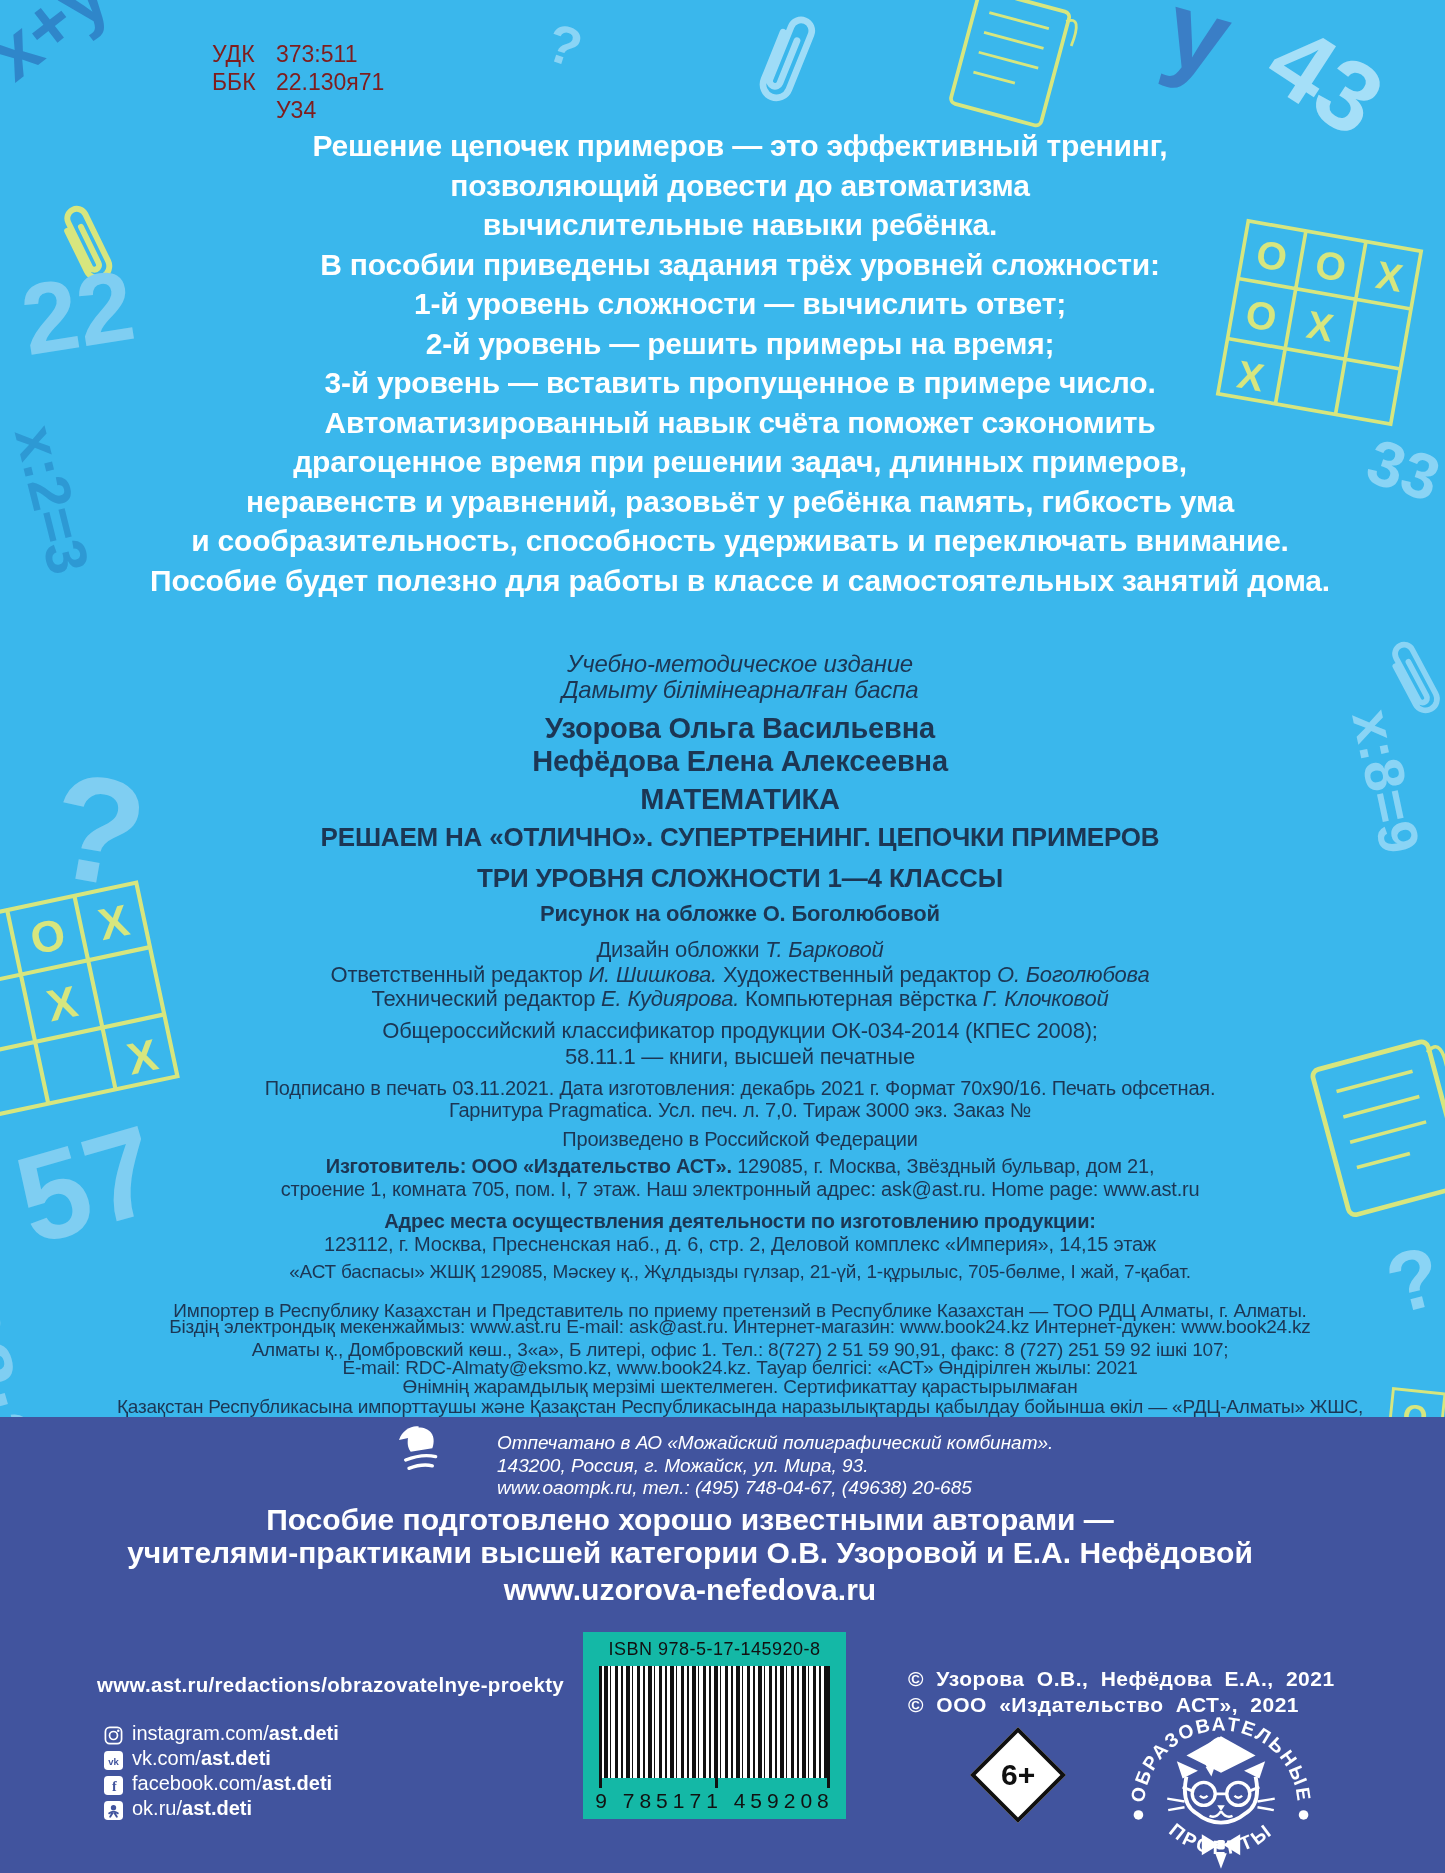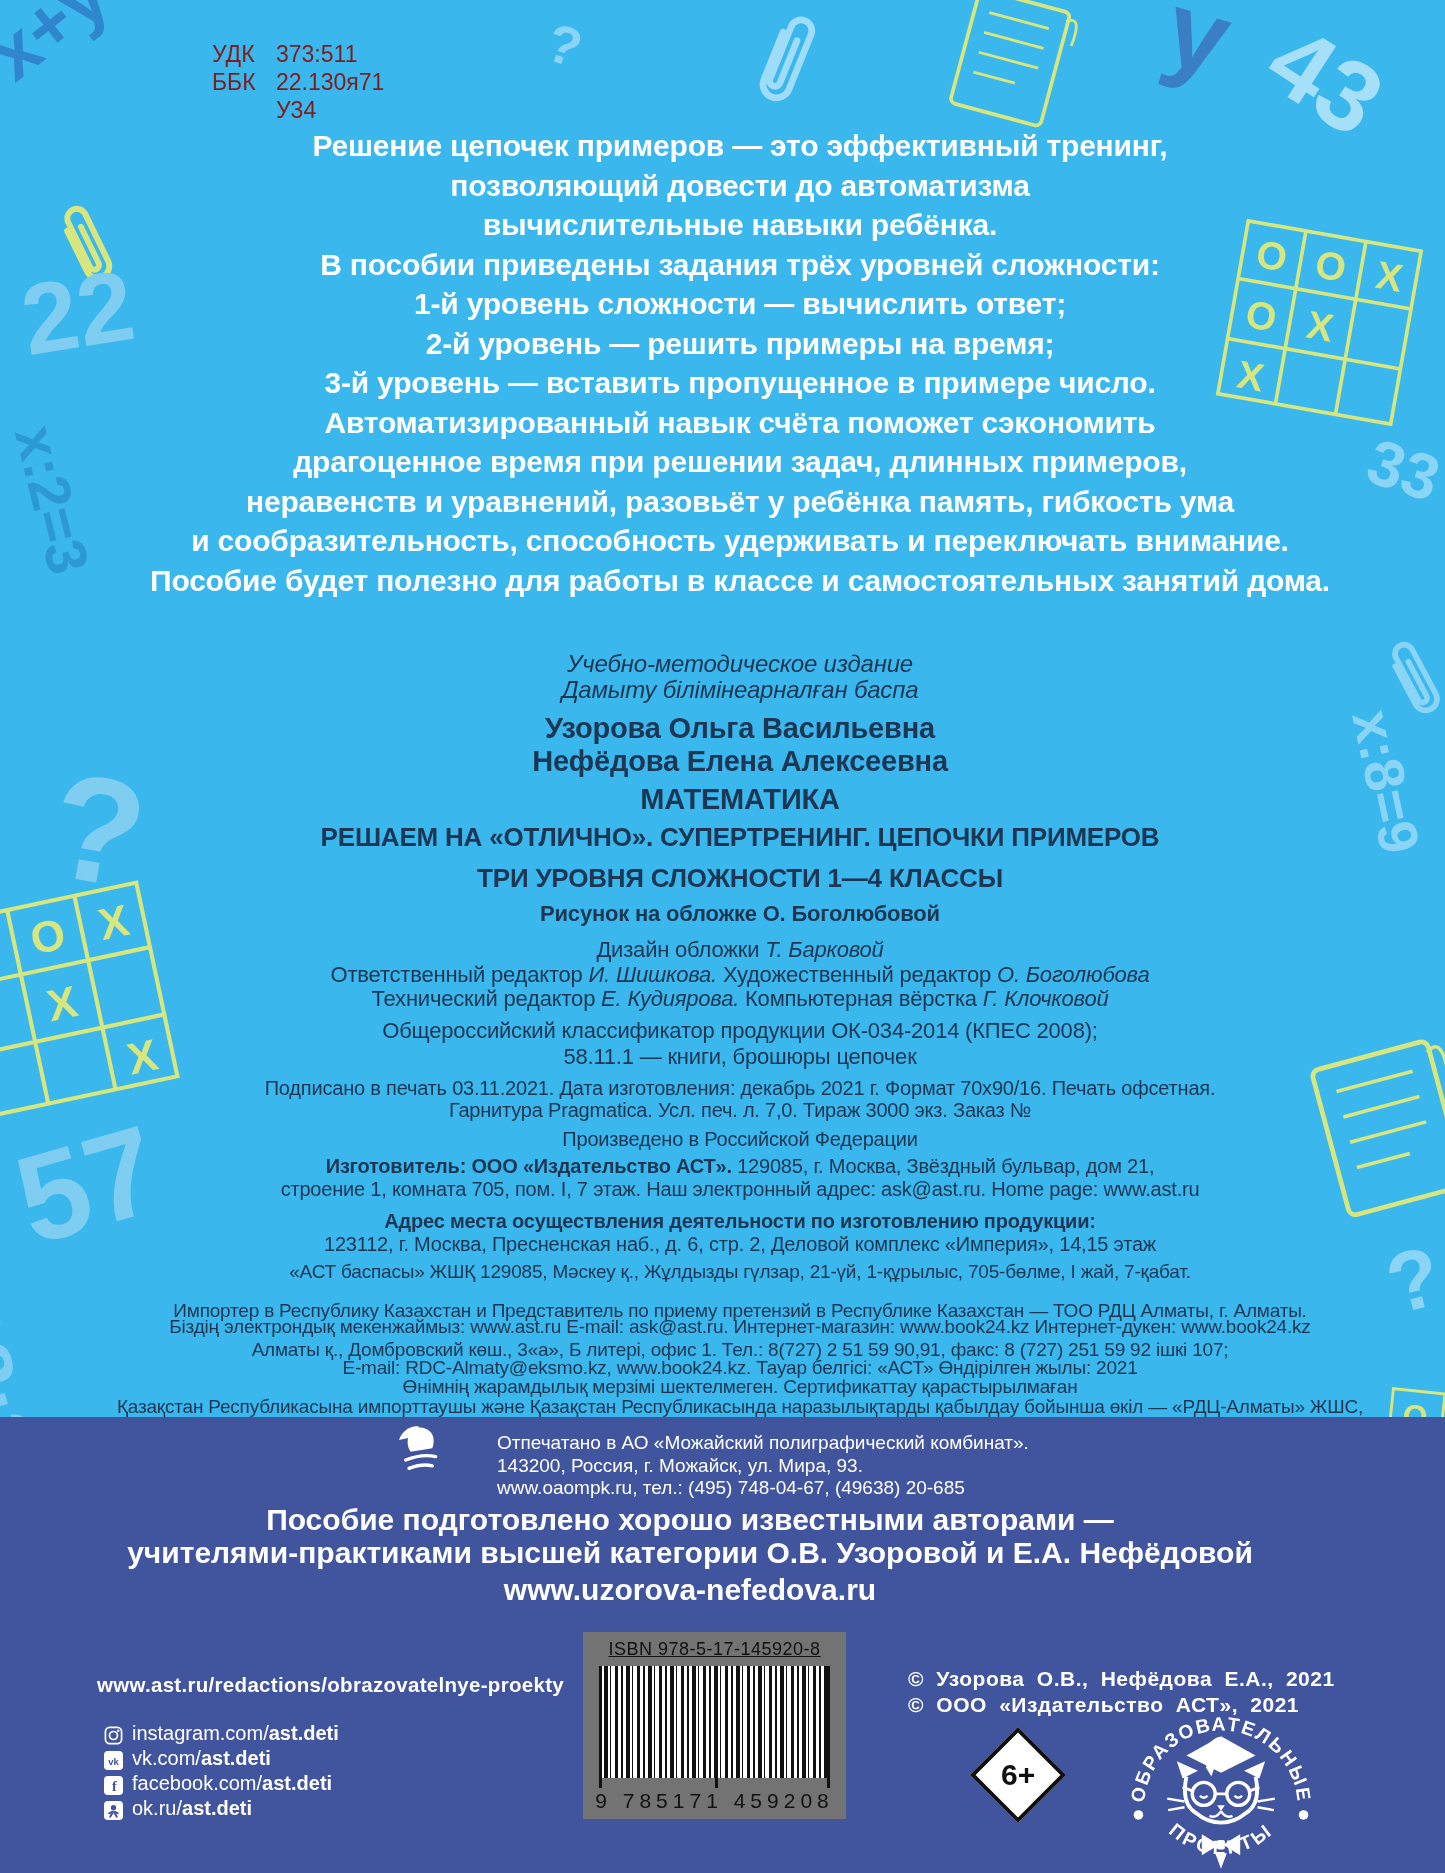--- a/index.html
+++ b/index.html
@@ -23,31 +23,31 @@
   .l-cred{font-size:22px;}
   .l-cred em{font-style:italic;}
   .l-class{font-size:22px;}
   .l-print{font-size:20px;}
   .l-small{font-size:20px;}
   .l-kz{font-size:19px;}
   .b{font-weight:bold;}
   
   .footer{position:absolute;left:0;top:1417px;width:1445px;height:456px;background:#41549e;color:#fff;}
   .ast-logo{position:absolute;left:394px;top:5px;width:50px;height:56px;}
-  .printhouse{position:absolute;left:497px;top:15px;font-size:19px;line-height:22.5px;text-align:left;}
+  .printhouse{position:absolute;left:497px;top:15px;font-size:19px;line-height:22.5px;text-align:left;font-style:italic;}
   .promo{position:absolute;left:0;width:1380px;text-align:center;font-weight:bold;font-size:30px;}
   .join-box{position:absolute;left:100px;top:196px;width:440px;height:43px;background:#1c1b2e;
             display:flex;align-items:center;justify-content:center;font-size:19px;font-weight:bold;}
   .redact{position:absolute;left:97px;top:256px;font-size:20.5px;font-weight:bold;letter-spacing:0.3px;}
   .socials{position:absolute;left:104px;top:303px;}
   .soc-row{display:flex;align-items:flex-end;height:25px;font-size:20px;}
   .soc-row svg{width:19px;height:19px;margin-right:9px;flex:0 0 auto;}
   .soc-row .b{font-weight:bold;}
   
-  .barcode{position:absolute;left:583px;top:215px;width:263px;height:187px;background:#737373;color:#111;text-decoration:underline;}
+  .barcode{position:absolute;left:583px;top:215px;width:263px;height:187px;background:#14b8a6;color:#111;}
   .isbn{margin-top:7px;text-align:center;font-size:18px;letter-spacing:0.5px;}
   .bars{position:absolute;left:16px;right:16px;top:34px;height:112px;
         background-image:repeating-linear-gradient(90deg,#111 0 2px,#fff 2px 5px,#111 5px 9px,#fff 9px 11px,#111 11px 12px,#fff 12px 16px,#111 16px 19px,#fff 19px 22px);}
   .bars::before,.bars::after{content:"";position:absolute;top:0;bottom:-10px;width:3px;background:#111;}
   .bars::before{left:0;} .bars::after{right:0;}
   .guard-mid{position:absolute;left:50%;top:34px;width:3px;height:122px;background:#111;}
   .digits{position:absolute;left:0;right:0;bottom:6px;text-align:center;font-size:21px;letter-spacing:5px;}
   
   .copyr{position:absolute;left:908px;top:204px;font-size:21px;font-weight:bold;line-height:26px;
          letter-spacing:0.5px;word-spacing:6px;text-align:left;margin-top:45px;}
@@ -164,21 +164,21 @@
   <div class="line l-author" style="top:783px">МАТЕМАТИКА</div>
   <div class="line l-sub" style="top:822px">РЕШАЕМ НА «ОТЛИЧНО». СУПЕРТРЕНИНГ. ЦЕПОЧКИ ПРИМЕРОВ</div>
   <div class="line l-sub" style="top:863px">ТРИ УРОВНЯ СЛОЖНОСТИ 1—4 КЛАССЫ</div>
   <div class="line l-smallb" style="top:901px">Рисунок на обложке О. Боголюбовой</div>
 
   <div class="line l-cred" style="top:937px"><span>Дизайн обложки </span><em>Т. Барковой</em></div>
   <div class="line l-cred" style="top:962px"><span>Ответственный редактор </span><em>И. Шишкова.</em><span> Художественный редактор </span><em>О. Боголюбова</em></div>
   <div class="line l-cred" style="top:986px"><span>Технический редактор </span><em>Е. Кудиярова.</em><span> Компьютерная вёрстка </span><em>Г. Клочковой</em></div>
 
   <div class="line l-class" style="top:1018px">Общероссийский классификатор продукции ОК-034-2014 (КПЕС 2008);</div>
-  <div class="line l-class" style="top:1044px">58.11.1 — книги, брошюры цепочек</div>
+  <div class="line l-class" style="top:1044px">58.11.1 — книги, высшей печатные</div>
 
   <div class="line l-print" style="top:1077px">Подписано  в  печать  03.11.2021. Дата изготовления: декабрь 2021 г. Формат  70х90/16.  Печать  офсетная.</div>
   <div class="line l-print" style="top:1099px">Гарнитура  Pragmatica. Усл. печ. л. 7,0. Тираж 3000 экз. Заказ №</div>
 
   <div class="line l-small" style="top:1128px">Произведено  в  Российской  Федерации</div>
 
   <div class="line l-small" style="top:1155px"><span class="b">Изготовитель:  ООО  «Издательство  АСТ».</span><span>  129085,  г.  Москва,  Звёздный  бульвар,  дом  21,</span></div>
   <div class="line l-small" style="top:1178px">строение 1, комната 705, пом. I, 7 этаж.  Наш  электронный  адрес:  ask@ast.ru.  Home  page:  www.ast.ru</div>
 
   <div class="line l-small b" style="top:1210px">Адрес места осуществления деятельности по изготовлению продукции:</div>

